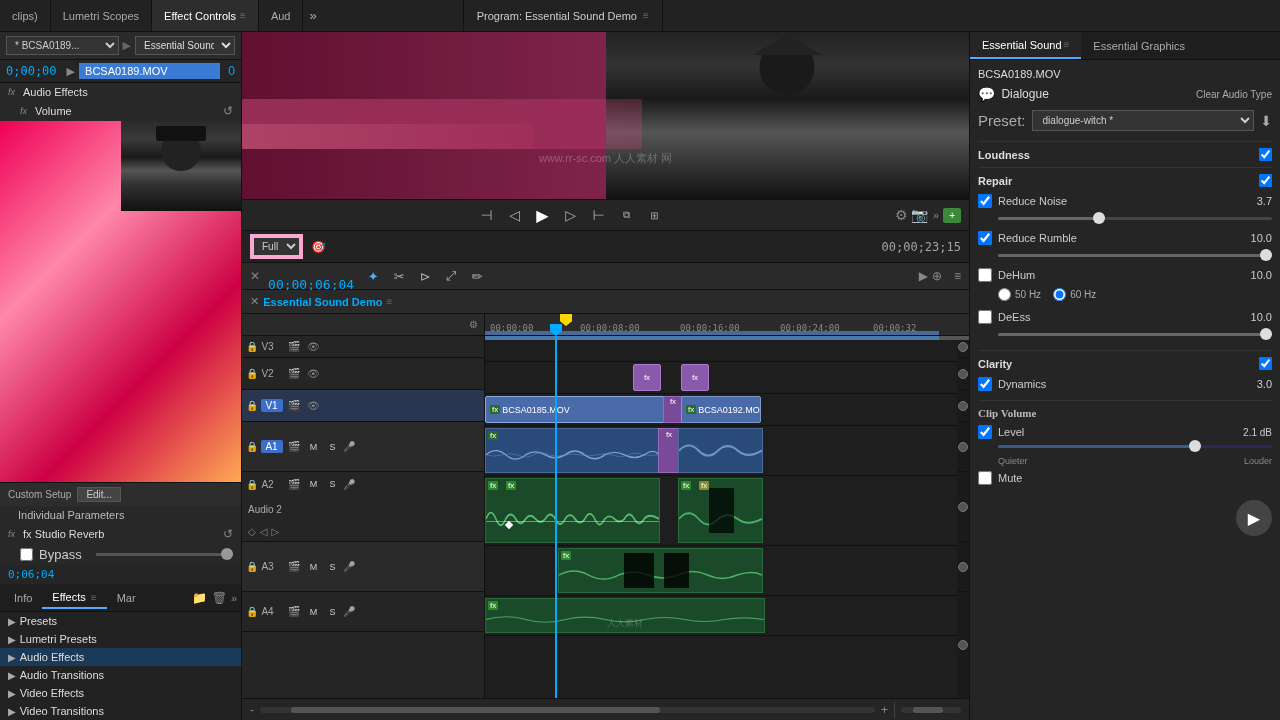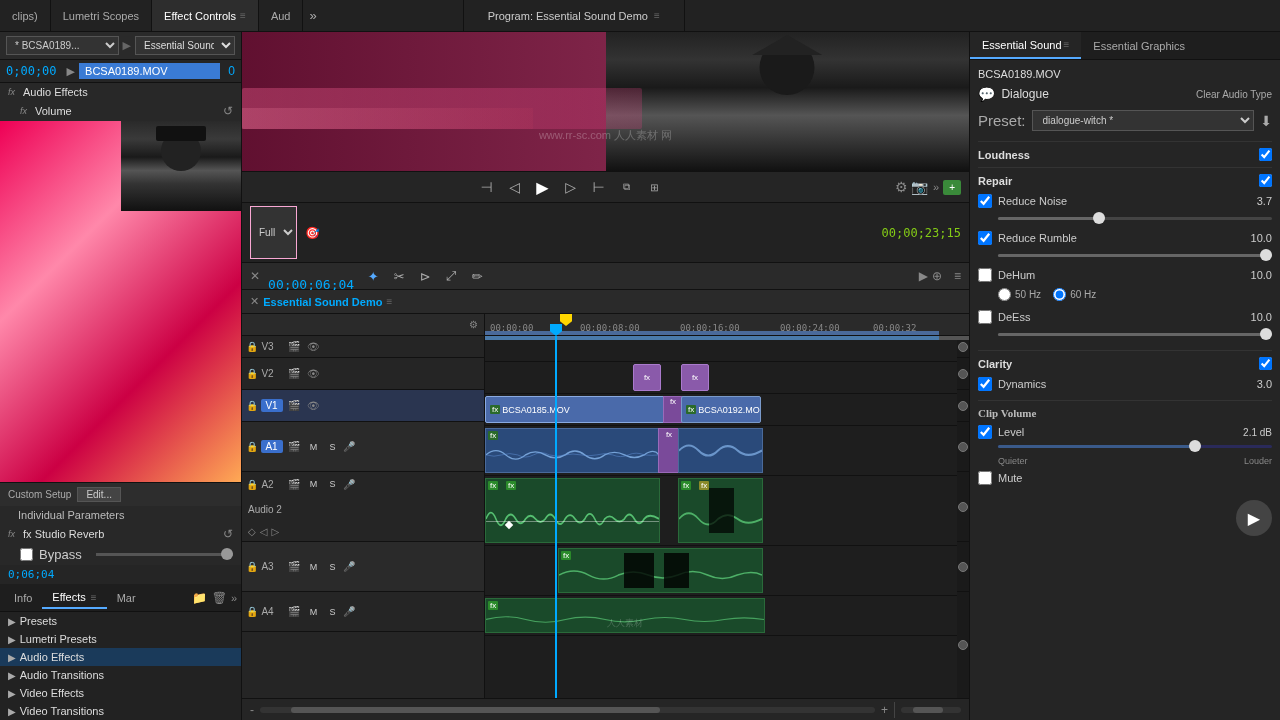--- a/index.html
+++ b/index.html
@@ -255,24 +255,24 @@
     .program-bottom {
       display: flex;
       align-items: center;
       background: #222;
       padding: 2px 8px;
       gap: 8px;
       border-top: 1px solid #111;
     }
     .quality-select {
       background: #333;
-      border: 1px solid #f9a8d4;
+      border: 4px solid #f9a8d4;
       color: #ccc;
       font-size: 10px;
-      padding: 19px 4px;
+      padding: 2px 4px;
     }
     .timecode-display {
       color: #0af;
       font-family: monospace;
       font-size: 12px;
       margin-left: auto;
     }
 
     
     .timeline-section {
@@ -689,21 +689,21 @@
   </div>
   <div class="tab active">
     <span>Effect Controls</span>
     <span style="margin-left:4px;color:#666;font-size:10px">≡</span>
   </div>
   <div class="tab">
     <span>Aud</span>
   </div>
   <div class="tab-more">»</div>
 
-  <div style="margin-left:140px;display:flex;align-items:center;gap:6px;padding:0 24px;border-left:1px solid #111;border-right:1px solid #111;height:100%;color:#ccc;font-size:11px;cursor:pointer;">
+  <div style="margin-left:140px;display:flex;align-items:center;gap:6px;padding:0 13px;border-left:1px solid #111;border-right:1px solid #111;height:100%;color:#ccc;font-size:11px;cursor:pointer;">
     <span>Program: Essential Sound Demo</span>
     <span style="color:#666;font-size:10px">≡</span>
   </div>
 </div>
 
 <div class="main-content">
 
   <div class="left-panel">
 
     <div class="clip-header">
@@ -852,21 +852,21 @@
           <span style="font-size:11px;color:#888;cursor:pointer">»</span>
           <button style="background:#3a8a3a;border:none;color:#fff;padding:2px 6px;font-size:10px;cursor:pointer;border-radius:2px;">+</button>
         </div>
       </div>
 
       <div class="program-bottom" style="display:flex;align-items:center;padding:3px 8px;background:#222;gap:8px;">
         <select class="quality-select">
           <option>Full</option>
         </select>
         <span style="color:#888;font-size:12px;cursor:pointer">🎯</span>
-        <span class="timecode-display" style="color:#84cc16;font-family:monospace;font-size:12px;margin-left:auto;">00;00;23;15</span>
+        <span class="timecode-display" style="color:#a3a3a3;font-family:monospace;font-size:12px;margin-left:auto;">00;00;23;15</span>
       </div>
     </div>
 
     <div class="timeline-section">
 
       <div class="timeline-header">
         <span style="color:#888;cursor:pointer;font-size:12px">✕</span>
         <span class="tl-timecode" style="color:#0af;font-family:monospace;font-size:13px;margin-top:16px;">00;00;06;04</span>
         <div class="tl-tools">
           <button class="tl-tool-btn" style="color:#5af;">✦</button>

